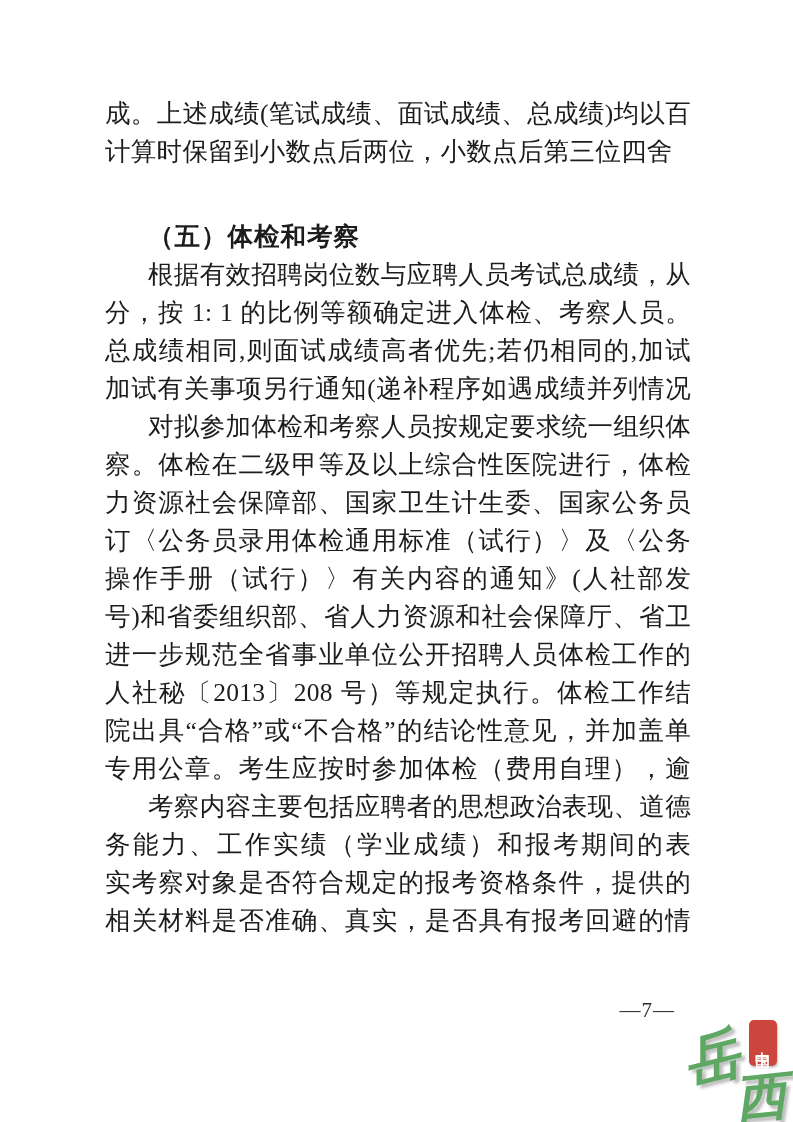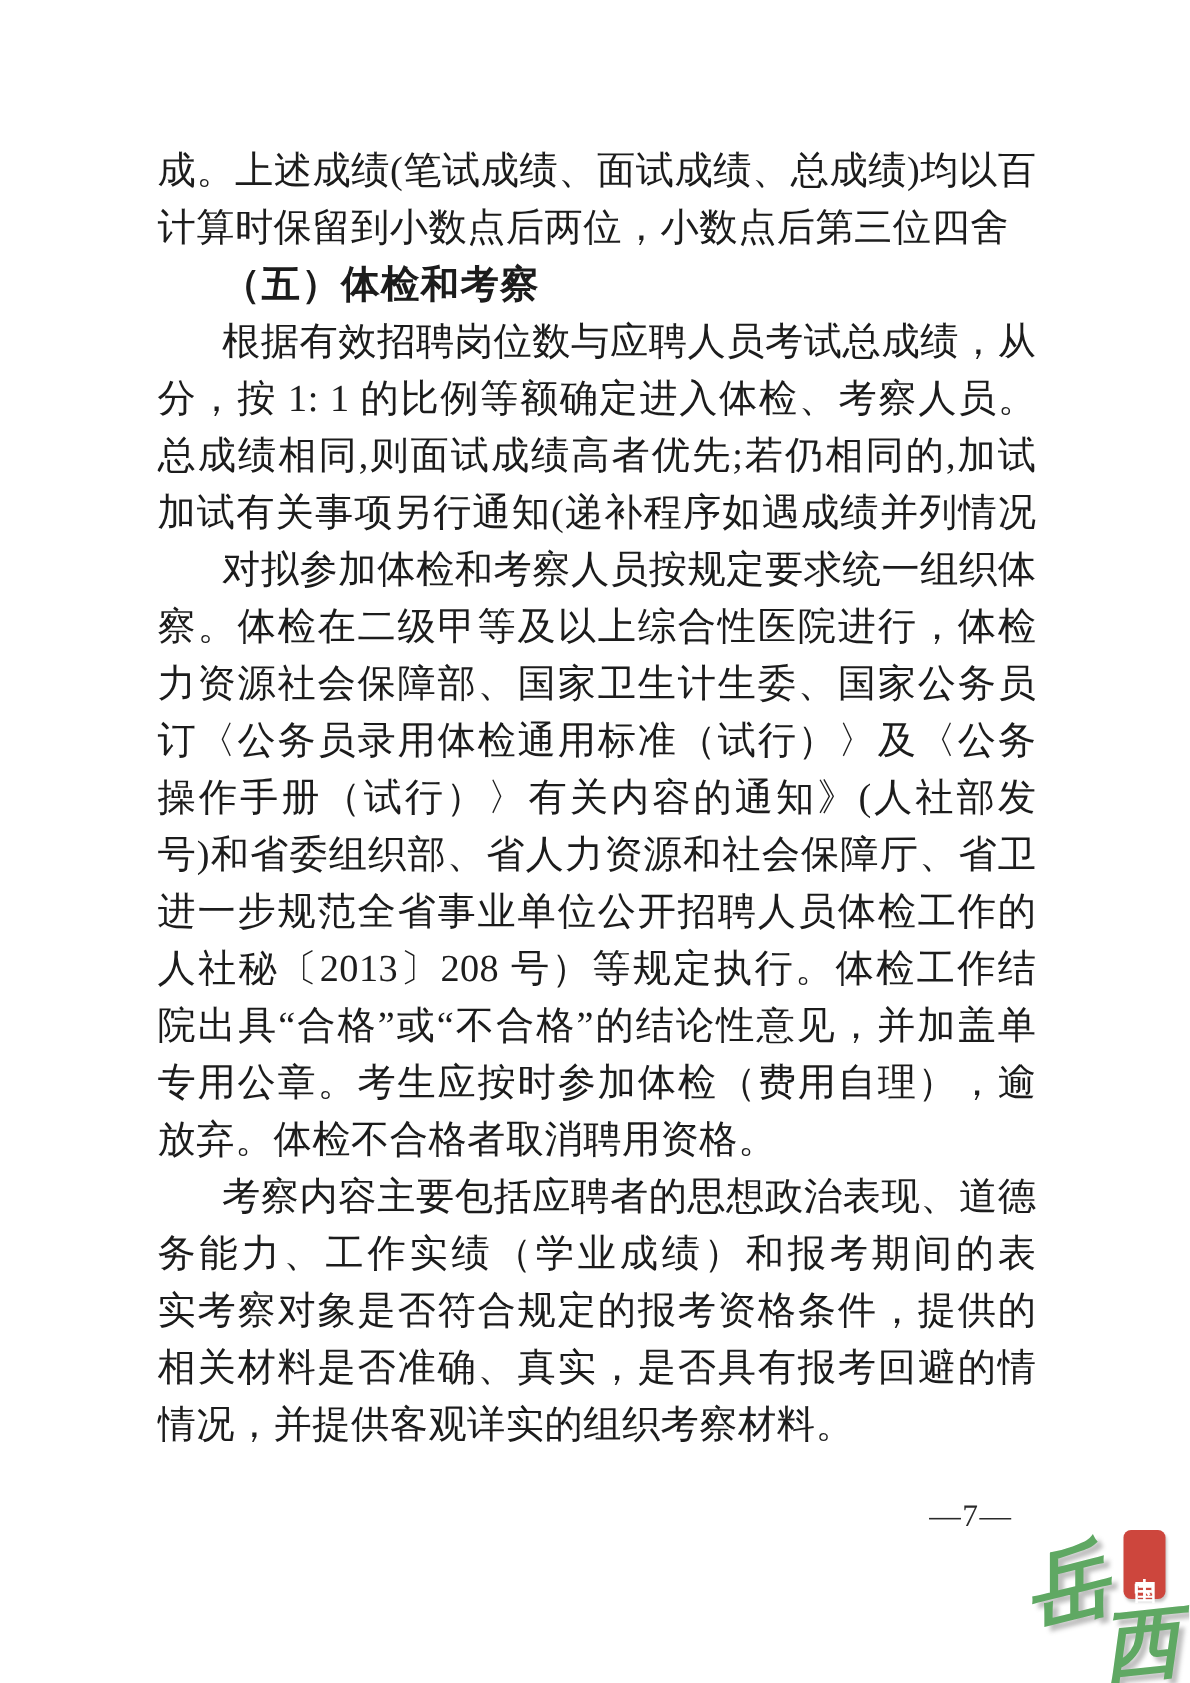--- a/index.html
+++ b/index.html
@@ -32,20 +32,21 @@
     text-justify: inter-character;
   }
   .ln.end {
     text-align: left;
     text-align-last: left;
   }
   .ln.indent { padding-left: 43px; }
   .ln.heading {
     font-weight: bold;
     letter-spacing: 1px;
+    margin-top: 47px;
   }
   .page-number {
     position: absolute;
     top: 998px;
     right: 118px;
     font-size: 21px;
     letter-spacing: 1px;
     color: #2a2a2a;
   }
   .logo {
@@ -113,26 +114,24 @@
       <div class="ln fill indent">对拟参加体检和考察人员按规定要求统一组织体检和考</div>
       <div class="ln fill">察。体检在二级甲等及以上综合性医院进行，体检标准参照人</div>
       <div class="ln fill">力资源社会保障部、国家卫生计生委、国家公务员局《关于修</div>
       <div class="ln fill">订〈公务员录用体检通用标准（试行）〉及〈公务员录用体检</div>
       <div class="ln fill">操作手册（试行）〉有关内容的通知》(人社部发〔2016〕140</div>
       <div class="ln fill">号)和省委组织部、省人力资源和社会保障厅、省卫生厅《关于</div>
       <div class="ln fill">进一步规范全省事业单位公开招聘人员体检工作的通知》（皖</div>
       <div class="ln fill">人社秘〔2013〕208 号）等规定执行。体检工作结束后，由医</div>
       <div class="ln fill">院出具“合格”或“不合格”的结论性意见，并加盖单位体检</div>
       <div class="ln fill">专用公章。考生应按时参加体检（费用自理），逾期视为自动</div>
-      <div class="ln end">放弃。体检不合格者取消聘用资格。</div>
       <div class="ln fill indent">考察内容主要包括应聘者的思想政治表现、道德品质、业</div>
       <div class="ln fill">务能力、工作实绩（学业成绩）和报考期间的表现，同时要核</div>
       <div class="ln fill">实考察对象是否符合规定的报考资格条件，提供的报考信息和</div>
       <div class="ln fill">相关材料是否准确、真实，是否具有报考回避的情形等方面的</div>
-      <div class="ln end">情况，并提供客观详实的组织考察材料。</div>
     </div>
 
   <div class="page-number">—7—</div>
 
   <div class="logo">
     <span class="logo-char yue" style="color: rgb(95, 168, 99);">岳</span>
     <span class="logo-char xi" style="color: rgb(95, 168, 99);">西</span>
     <span class="logo-seal" style="background: rgb(205, 70, 61);">
       <span class="logo-seal-inner" style="color: rgb(255, 255, 255);">中国</span>
     </span>

